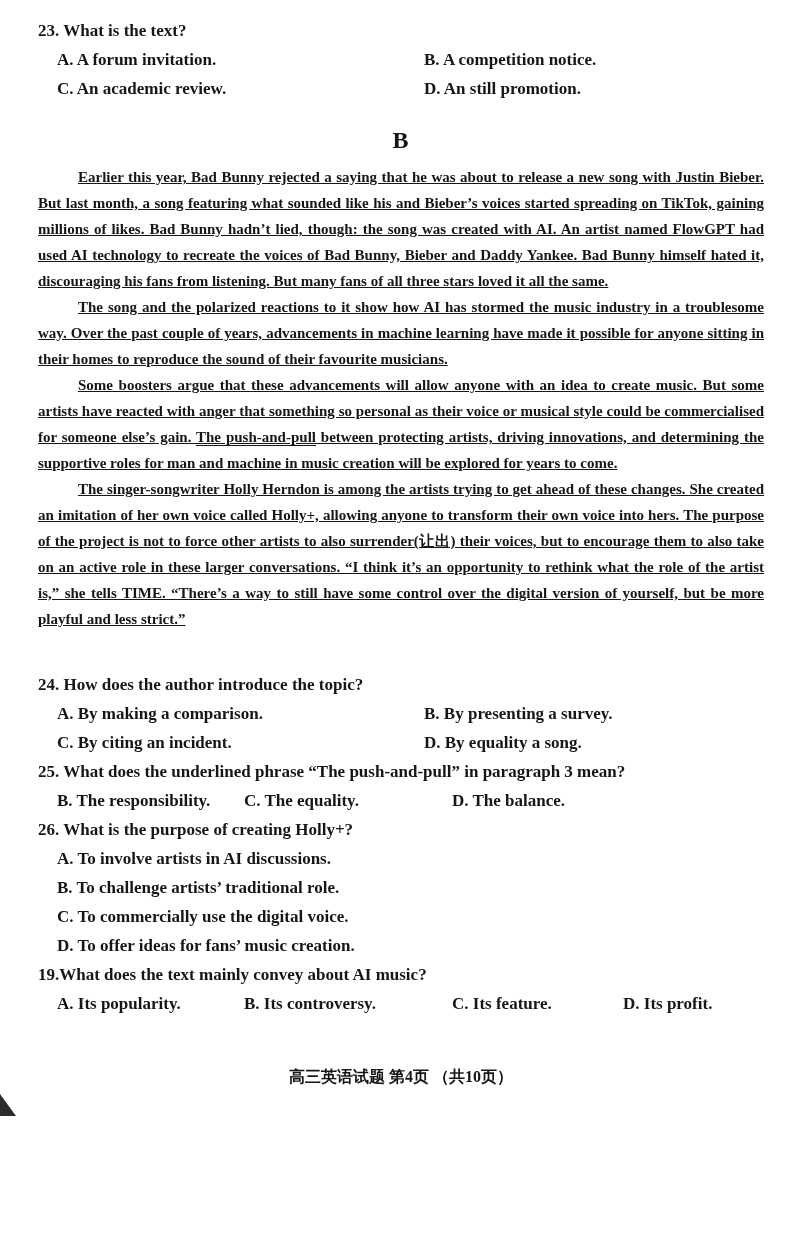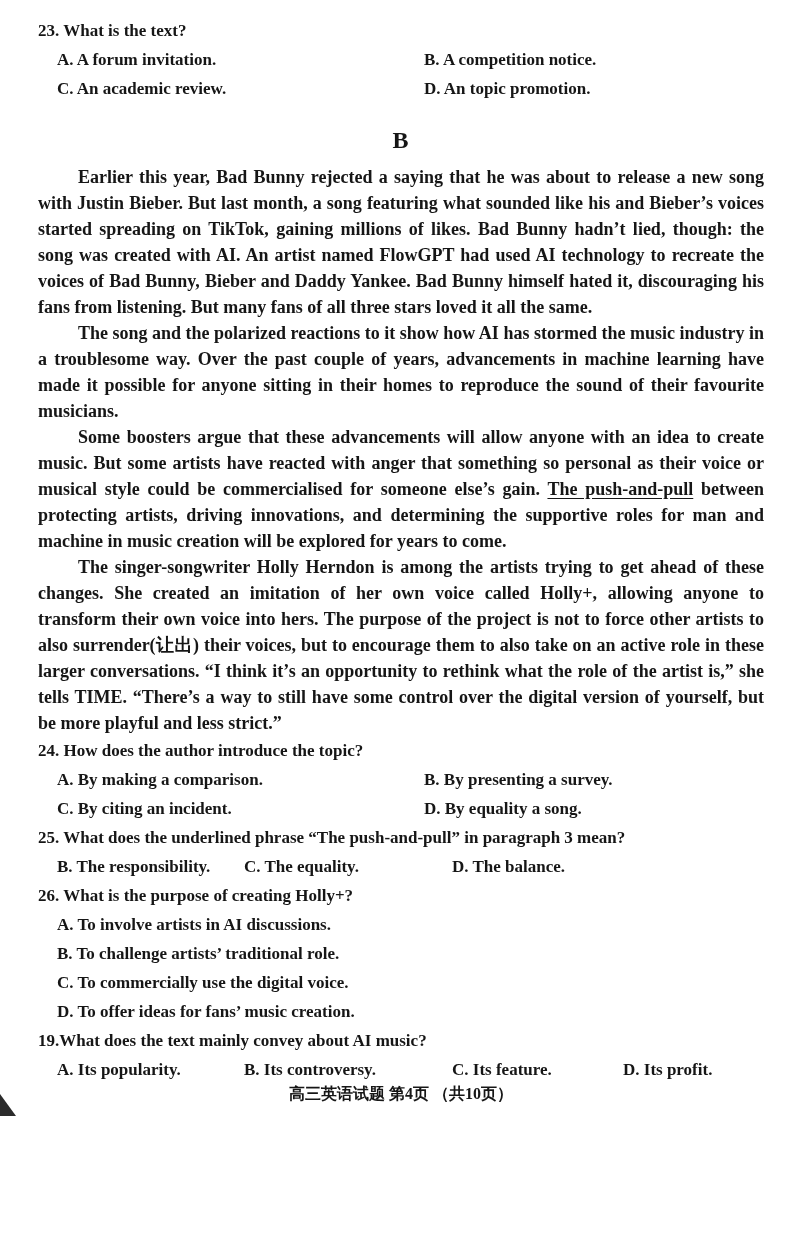--- a/index.html
+++ b/index.html
@@ -36,27 +36,28 @@
   .stack .opt { display: block; }
   .opt { white-space: nowrap; }
   .section-heading {
     text-align: center;
     font-size: 24px;
     font-weight: 700;
     margin: 24px 0 10px 0;
     letter-spacing: 1px;
   }
   .passage p {
-    font-size: 18px;
+    font-size: 15px;
     line-height: 26px;
     text-align: justify;
     text-indent: 40px;
+    text-decoration: underline;
   }
   .underlined { text-decoration: underline; text-underline-offset: 3px; }
-  .questions { }
+  .questions { margin-top: 38px; }
   .footer {
     margin-top: auto;
     text-align: center;
     font-size: 16px;
     padding-bottom: 4px;
   }
   .corner-artifact {
     position: absolute;
     left: 0;
     bottom: 0;
@@ -70,21 +71,21 @@
 <body>
 
 <div class="page">
 
   <div class="qblock">
     <div class="qline"><span>23. </span><span>What is the text?</span></div>
     <div class="opts grid2">
       <span class="opt">A. A forum invitation.</span>
       <span class="opt">B. A competition notice.</span>
       <span class="opt">C. An academic review.</span>
-      <span class="opt">D. An topic promotion.</span>
+      <span class="opt">D. An still promotion.</span>
     </div>
   </div>
 
   <div class="section-heading">B</div>
 
   <div class="passage">
     <p>Earlier this year, Bad Bunny rejected a saying that he was about to release a new song with Justin Bieber. But last month, a song featuring what sounded like his and Bieber’s voices started spreading on TikTok, gaining millions of likes. Bad Bunny hadn’t lied, though: the song was created with AI. An artist named FlowGPT had used AI technology to recreate the voices of Bad Bunny, Bieber and Daddy Yankee. Bad Bunny himself hated it, discouraging his fans from listening. But many fans of all three stars loved it all the same.</p>
     <p>The song and the polarized reactions to it show how AI has stormed the music industry in a troublesome way. Over the past couple of years, advancements in machine learning have made it possible for anyone sitting in their homes to reproduce the sound of their favourite musicians.</p>
     <p><span>Some boosters argue that these advancements will allow anyone with an idea to create music. But some artists have reacted with anger that something so personal as their voice or musical style could be commercialised for someone else’s gain. </span><span class="underlined">The push-and-pull</span><span> between protecting artists, driving innovations, and determining the supportive roles for man and machine in music creation will be explored for years to come.</span></p>
     <p>The singer-songwriter Holly Herndon is among the artists trying to get ahead of these changes. She created an imitation of her own voice called Holly+, allowing anyone to transform their own voice into hers. The purpose of the project is not to force other artists to also surrender(让出) their voices, but to encourage them to also take on an active role in these larger conversations. “I think it’s an opportunity to rethink what the role of the artist is,” she tells TIME. “There’s a way to still have some control over the digital version of yourself, but be more playful and less strict.”</p>

